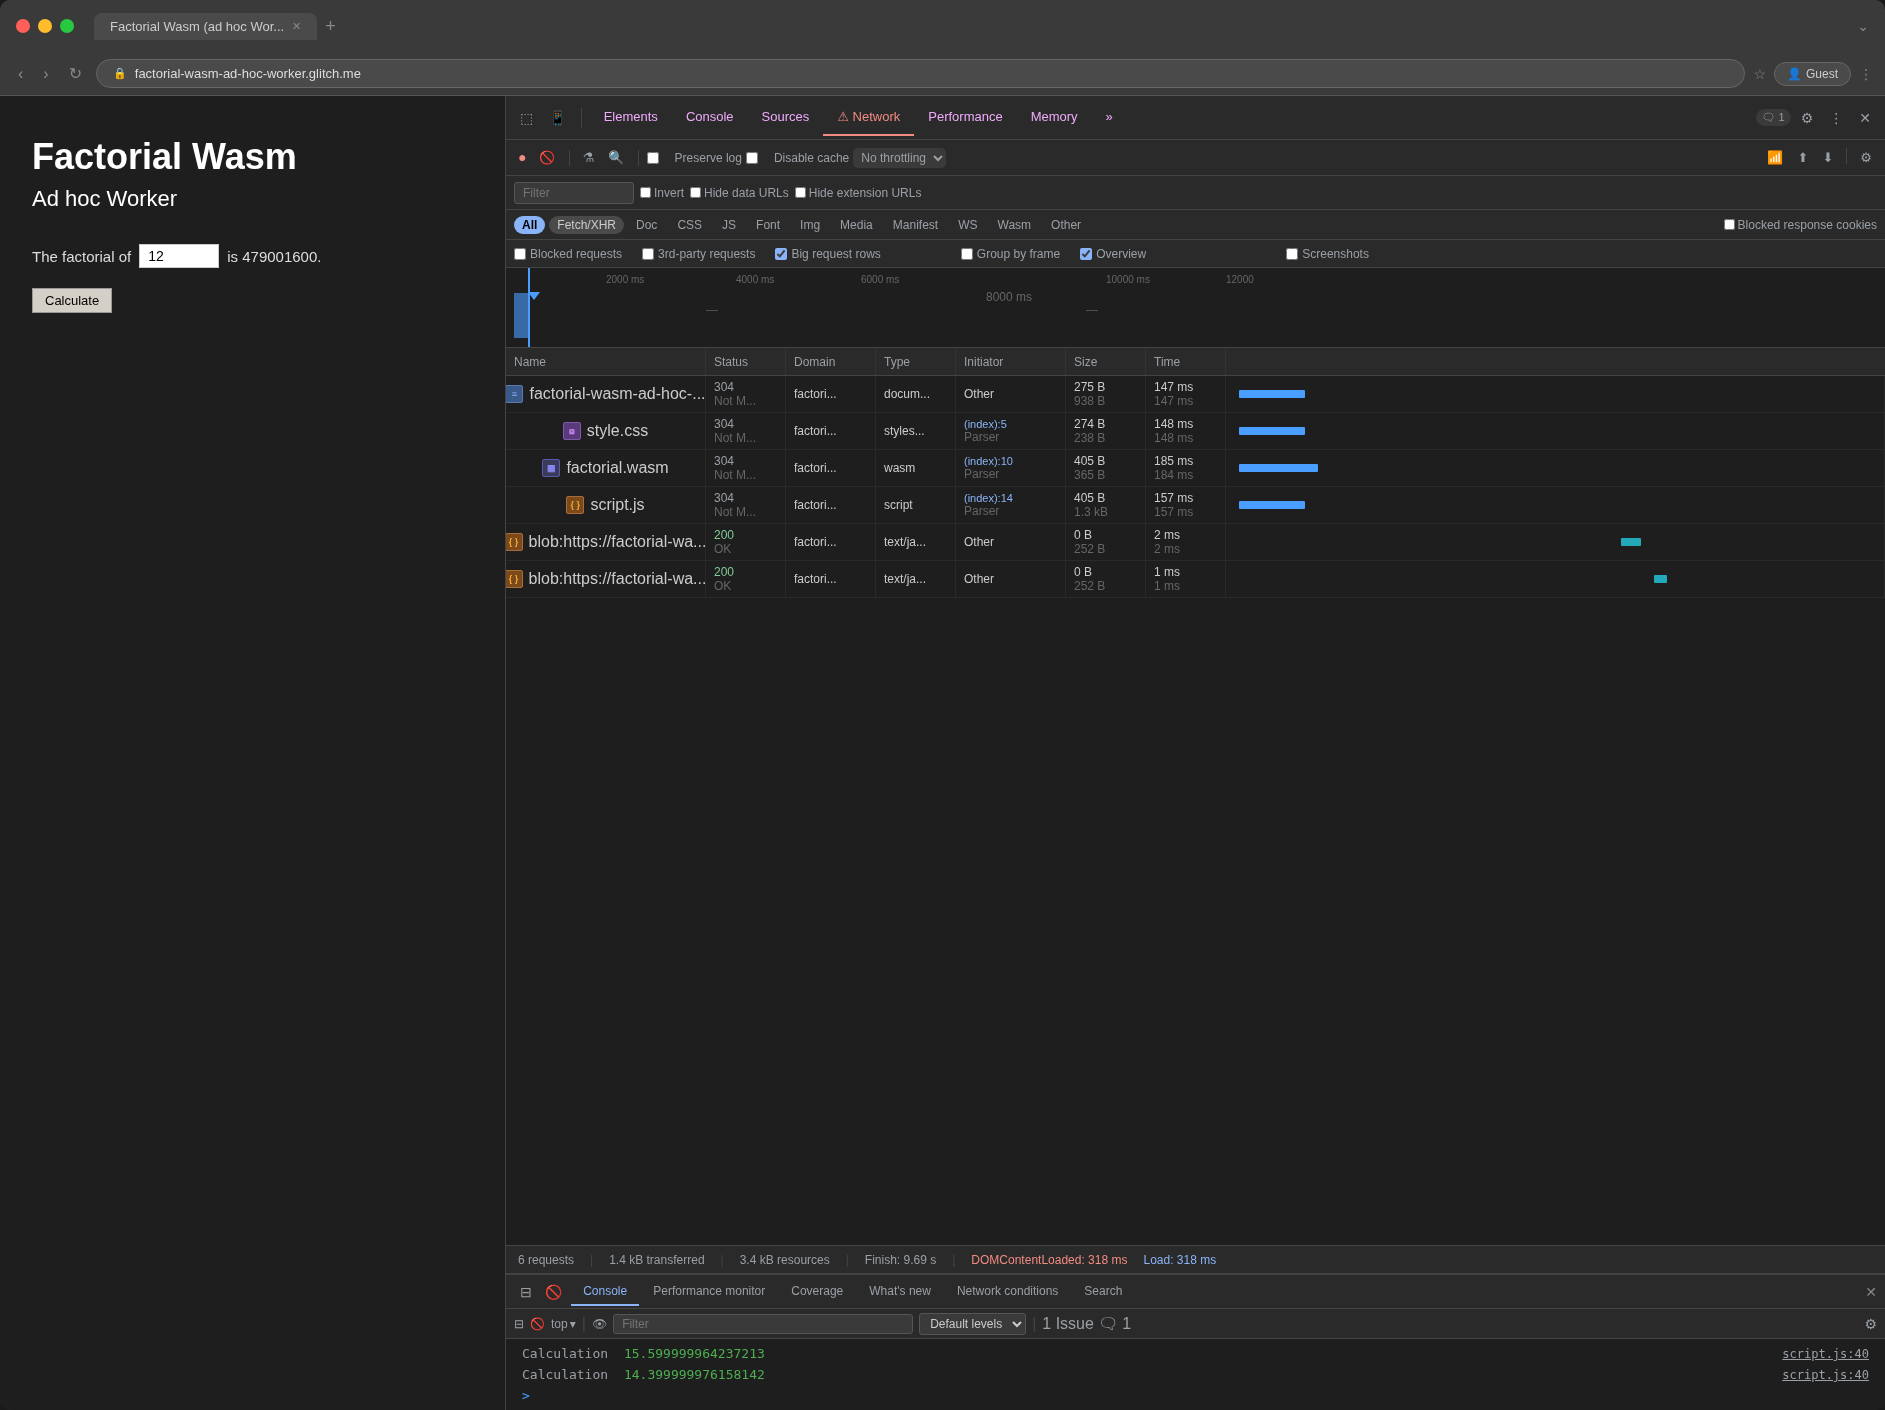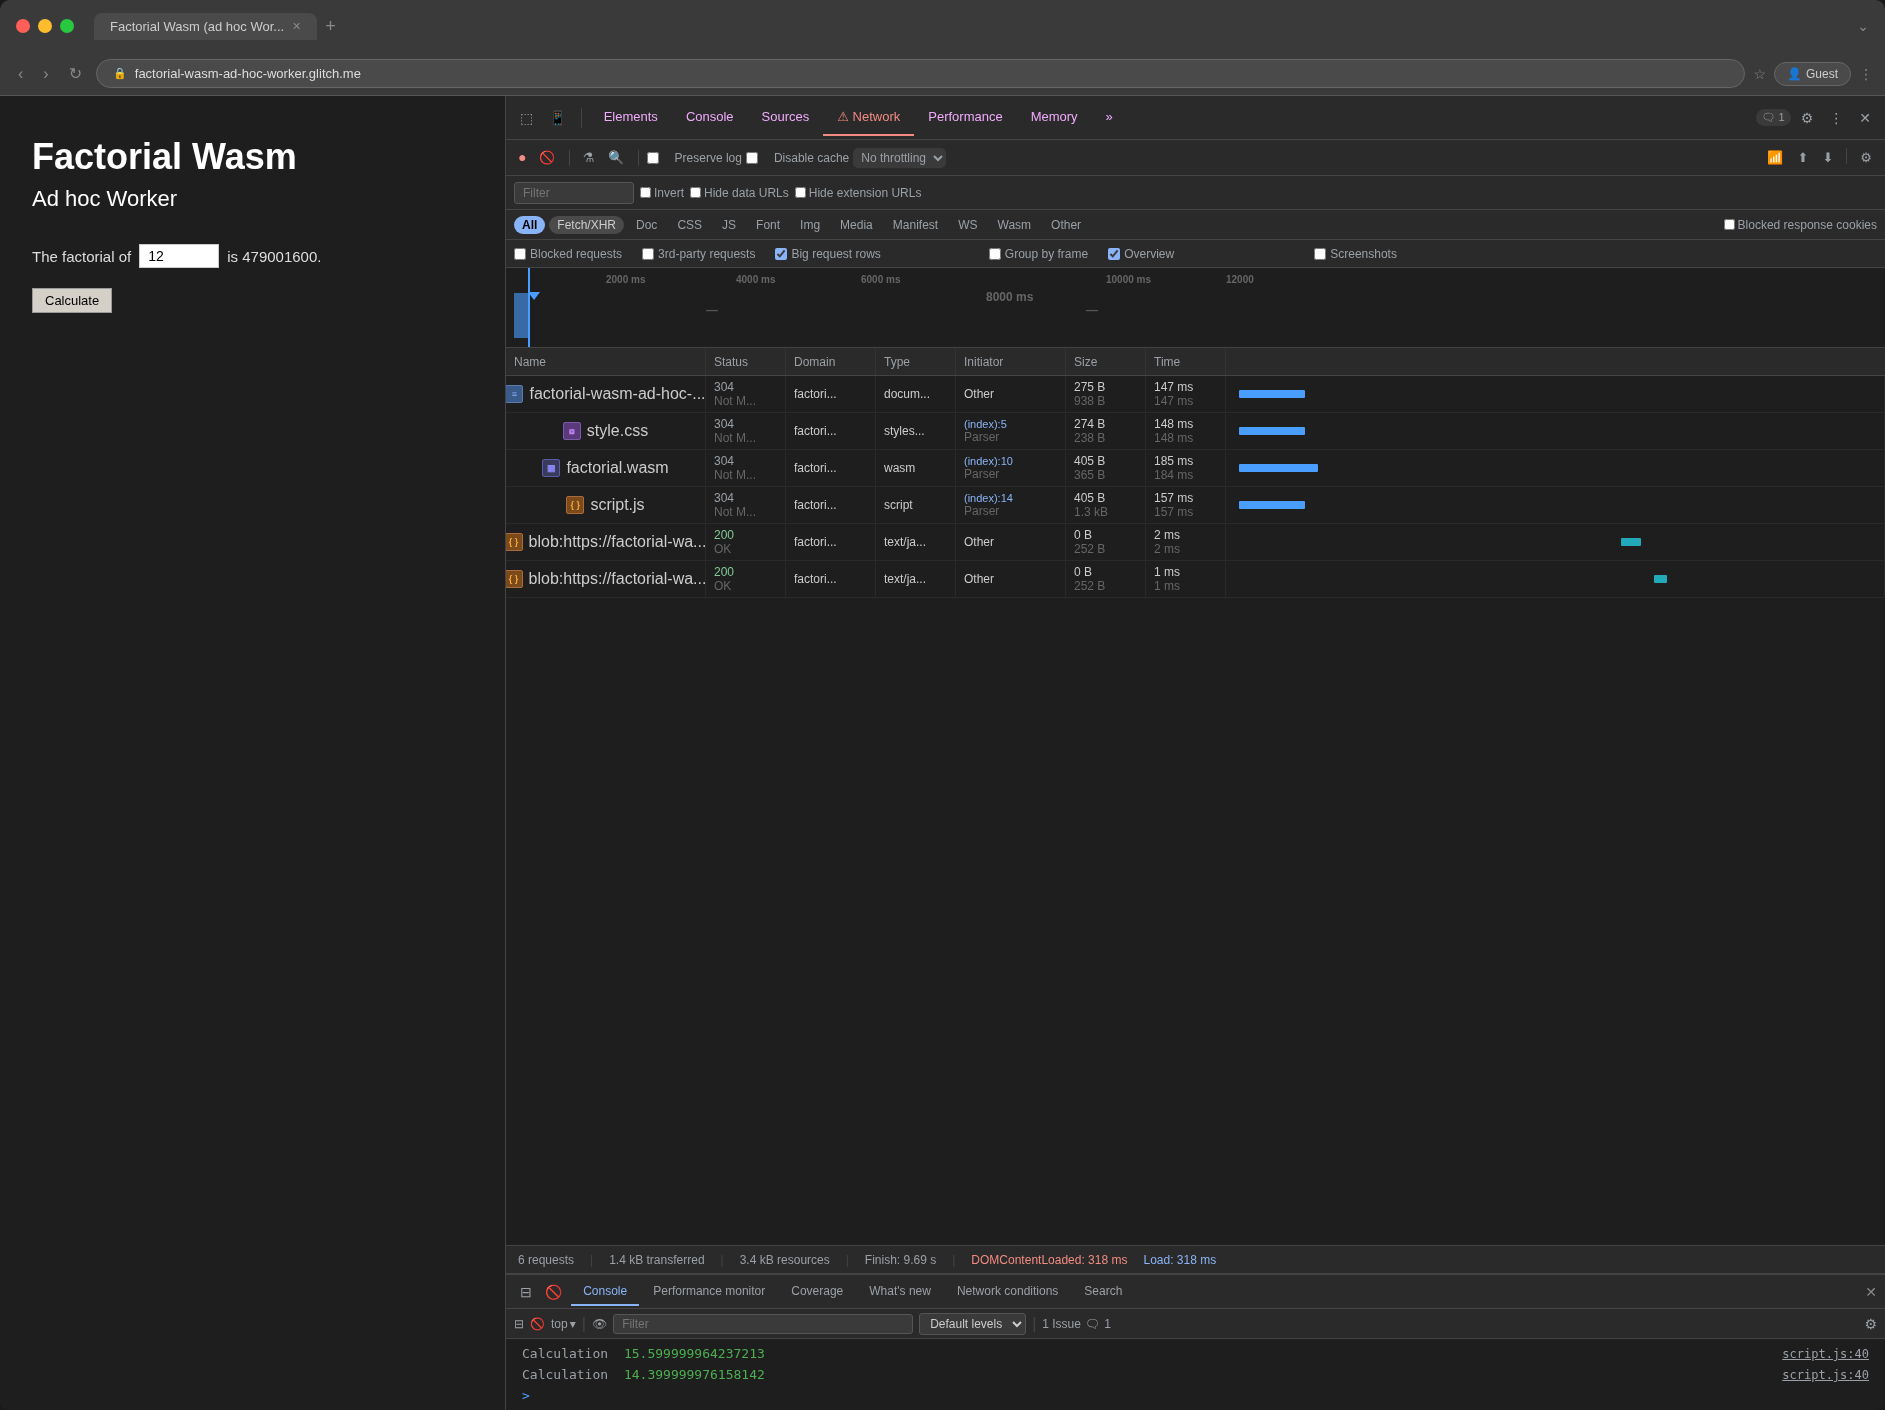--- a/index.html
+++ b/index.html
@@ -78,21 +78,21 @@
     .type-btn.highlight { background: #4a4a4a; color: #ccc; }
     .blocked-cb { display: flex; align-items: center; gap: 3px; color: #9aa0a6; font-size: 12px; margin-left: auto; }
     .blocked-cb input { width: 11px; height: 11px; }
 
     
     .options-bar { background: #2a2a2a; height: 28px; display: flex; align-items: center; padding: 0 8px; border-bottom: 1px solid #444; gap: 20px; }
     .opt-cb { display: flex; align-items: center; gap: 4px; color: #9aa0a6; font-size: 12px; }
     .opt-cb input { width: 12px; height: 12px; accent-color: #8ab4f8; }
 
     
-    .timeline-area { background: #1e1e1e; height: 80px; border-bottom: 1px solid #444; position: relative; overflow: hidden; font-weight: bold; }
+    .timeline-area { background: #1e1e1e; height: 80px; border-bottom: 1px solid #444; position: relative; overflow: hidden; }
 
     
     .network-table { flex: 1; overflow: auto; }
     .table-header { background: #2a2a2a; height: 28px; display: flex; align-items: center; border-bottom: 1px solid #444; position: sticky; top: 0; z-index: 10; }
     .th { color: #9aa0a6; font-size: 12px; padding: 0 8px; cursor: pointer; white-space: nowrap; border-right: 1px solid #333; height: 100%; display: flex; align-items: center; }
     .th-name { width: 200px; }
     .th-status { width: 80px; }
     .th-domain { width: 90px; }
     .th-type { width: 80px; }
     .th-initiator { width: 110px; }
@@ -137,21 +137,21 @@
     .console-tabs { background: #2a2a2a; height: 34px; display: flex; align-items: center; padding: 0 8px; gap: 2px; border-bottom: 1px solid #444; }
     .console-tab { color: #9aa0a6; padding: 6px 12px; font-size: 12px; cursor: pointer; border-bottom: 2px solid transparent; }
     .console-tab.active { color: #8ab4f8; border-bottom: 2px solid #8ab4f8; }
     .console-tab-close { color: #888; margin-left: auto; font-size: 14px; cursor: pointer; }
     .console-toolbar { background: #2a2a2a; height: 30px; display: flex; align-items: center; padding: 0 8px; gap: 6px; border-bottom: 1px solid #444; }
     .console-icon-btn { background: none; border: none; color: #9aa0a6; font-size: 12px; cursor: pointer; }
     .console-context { color: #9aa0a6; font-size: 12px; display: flex; align-items: center; gap: 2px; }
     .console-filter { background: #3a3a3a; border: 1px solid #555; color: #ccc; padding: 2px 8px; font-size: 12px; border-radius: 3px; flex: 1; max-width: 300px; }
     .console-level { background: #3a3a3a; border: 1px solid #555; color: #ccc; padding: 2px 6px; font-size: 12px; border-radius: 3px; }
     .console-separator { color: #444; }
-    .console-issue { color: #9aa0a6; font-size: 12px; display: flex; align-items: center; gap: 4px; }
+    .console-issue { color: #9aa0a6; font-size: 16px; display: flex; align-items: center; gap: 4px; }
     .console-body { flex: 1; padding: 4px 0; overflow-y: auto; }
     .console-row { display: flex; align-items: baseline; padding: 3px 16px; font-size: 13px; font-family: 'Consolas', 'Monaco', monospace; justify-content: space-between; }
     .console-label { color: #9aa0a6; margin-right: 8px; }
     .console-value { color: #4caf50; }
     .console-link { color: #9aa0a6; font-size: 12px; text-decoration: underline; }
     .console-prompt { color: #4a9eff; padding: 3px 16px; font-size: 13px; font-family: 'Consolas', 'Monaco', monospace; }
     .settings-icon { color: #9aa0a6; font-size: 14px; margin-left: auto; }
   </style>
 </head>
 <body>
@@ -297,21 +297,21 @@
           <span>Blocked requests</span>
         </label>
         <label class="opt-cb">
           <input type="checkbox" style="">
           <span>3rd-party requests</span>
         </label>
         <label class="opt-cb">
           <input type="checkbox" checked="" style="">
           <span>Big request rows</span>
         </label>
-        <label class="opt-cb" style="margin-left: 88px;">
+        <label class="opt-cb" style="margin-left: 60px;">
           <input type="checkbox" style="">
           <span>Group by frame</span>
         </label>
         <label class="opt-cb">
           <input type="checkbox" checked="" style="">
           <span>Overview</span>
         </label>
         <label class="opt-cb" style="margin-left: 120px;">
           <input type="checkbox" style="">
           <span>Screenshots</span>

